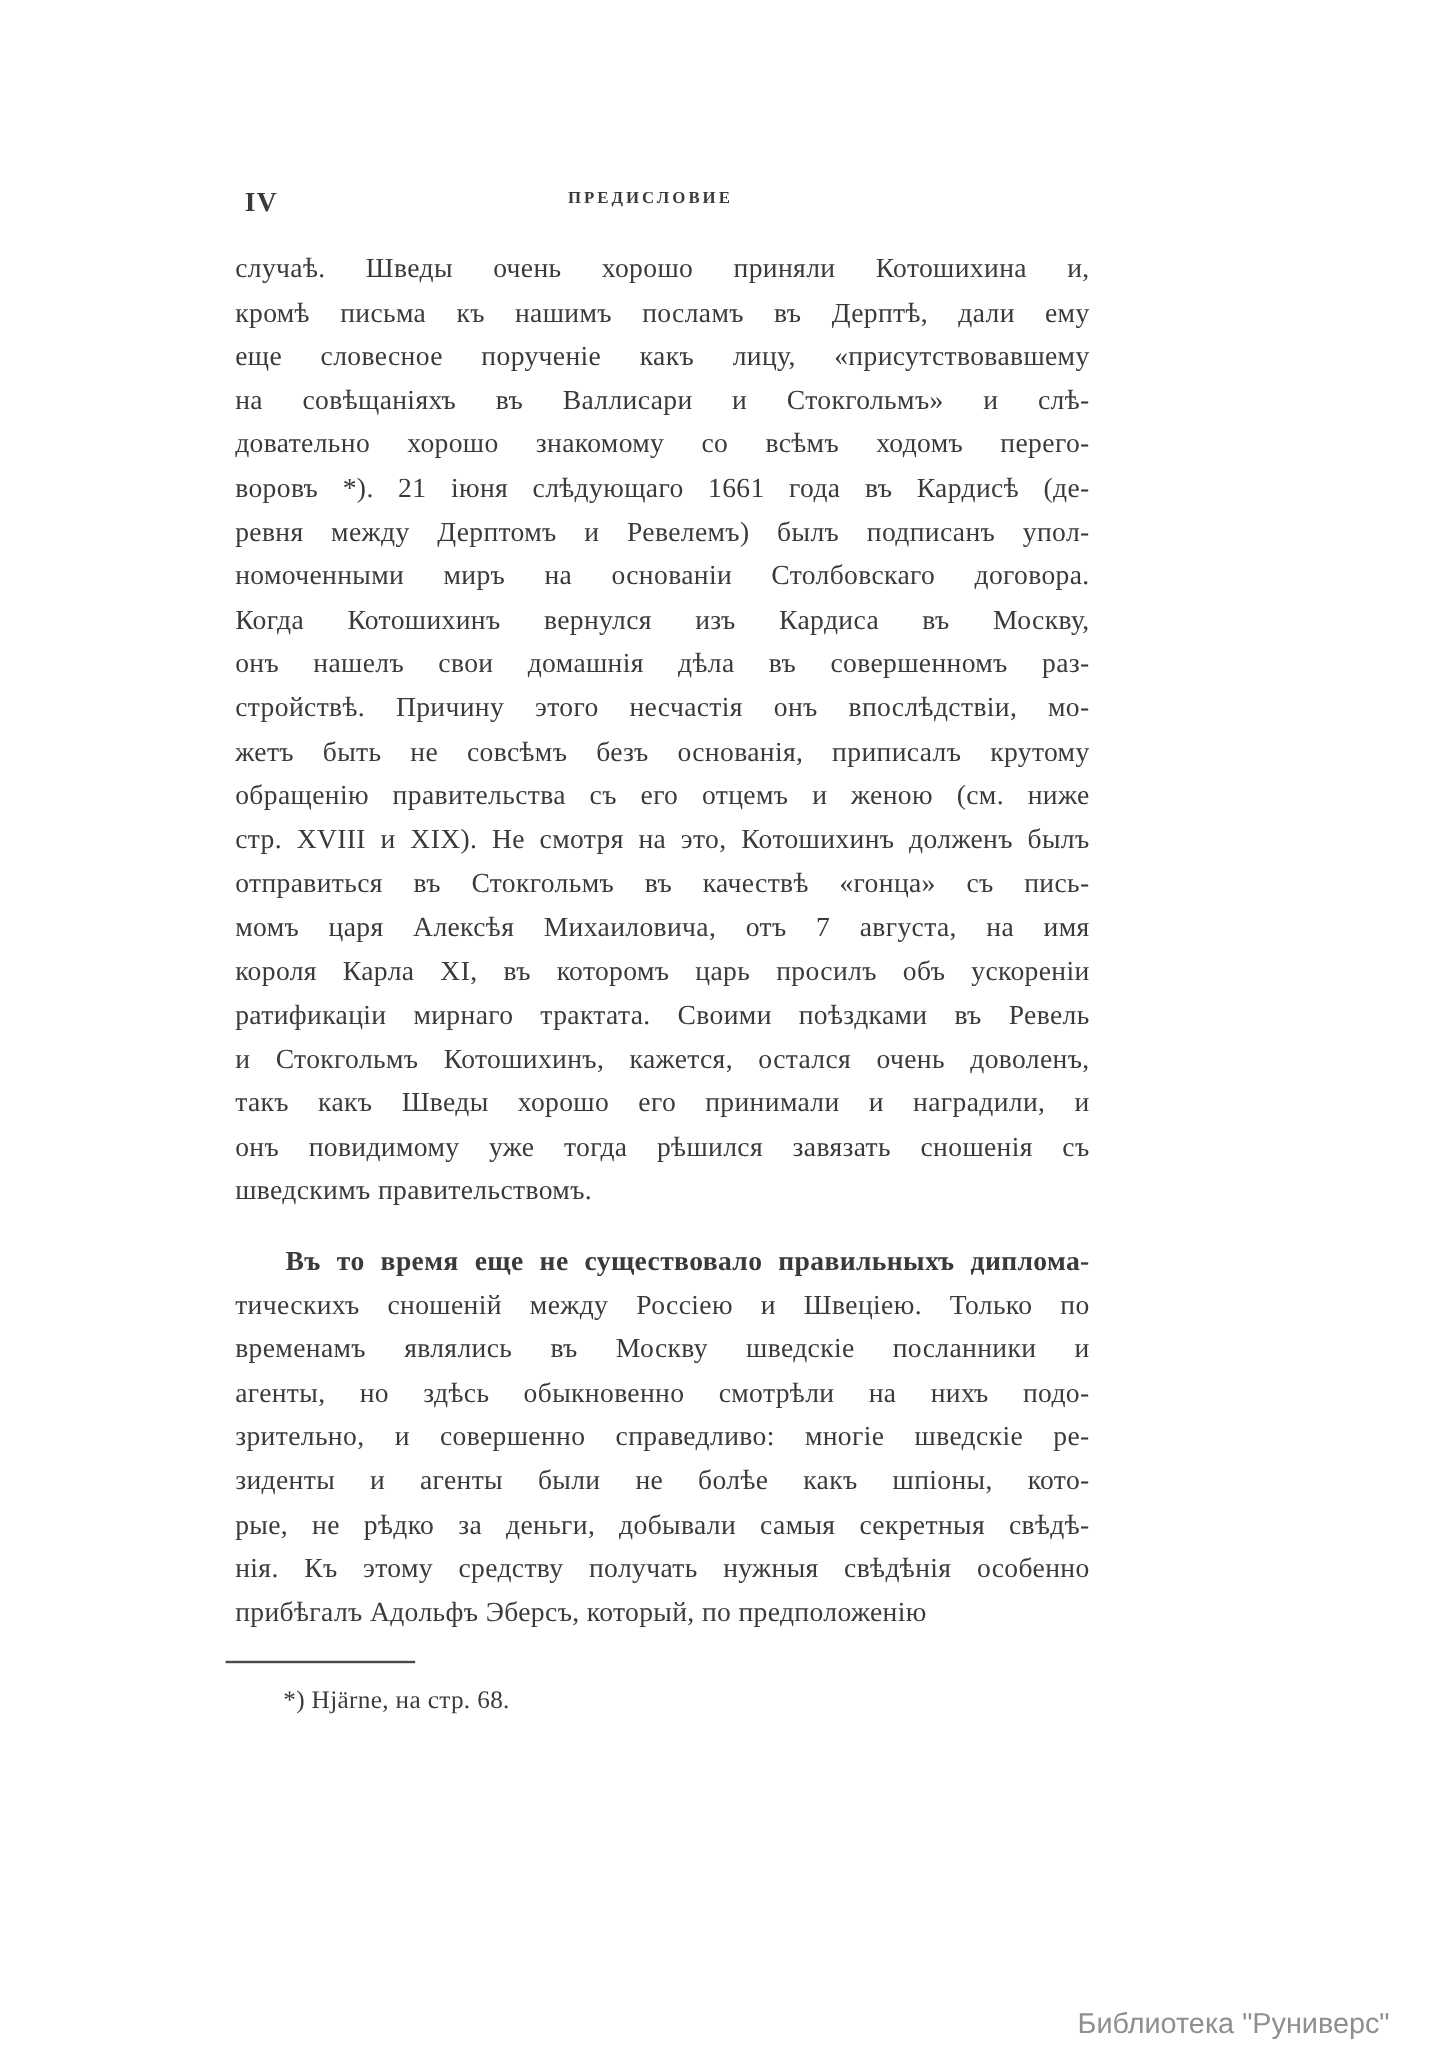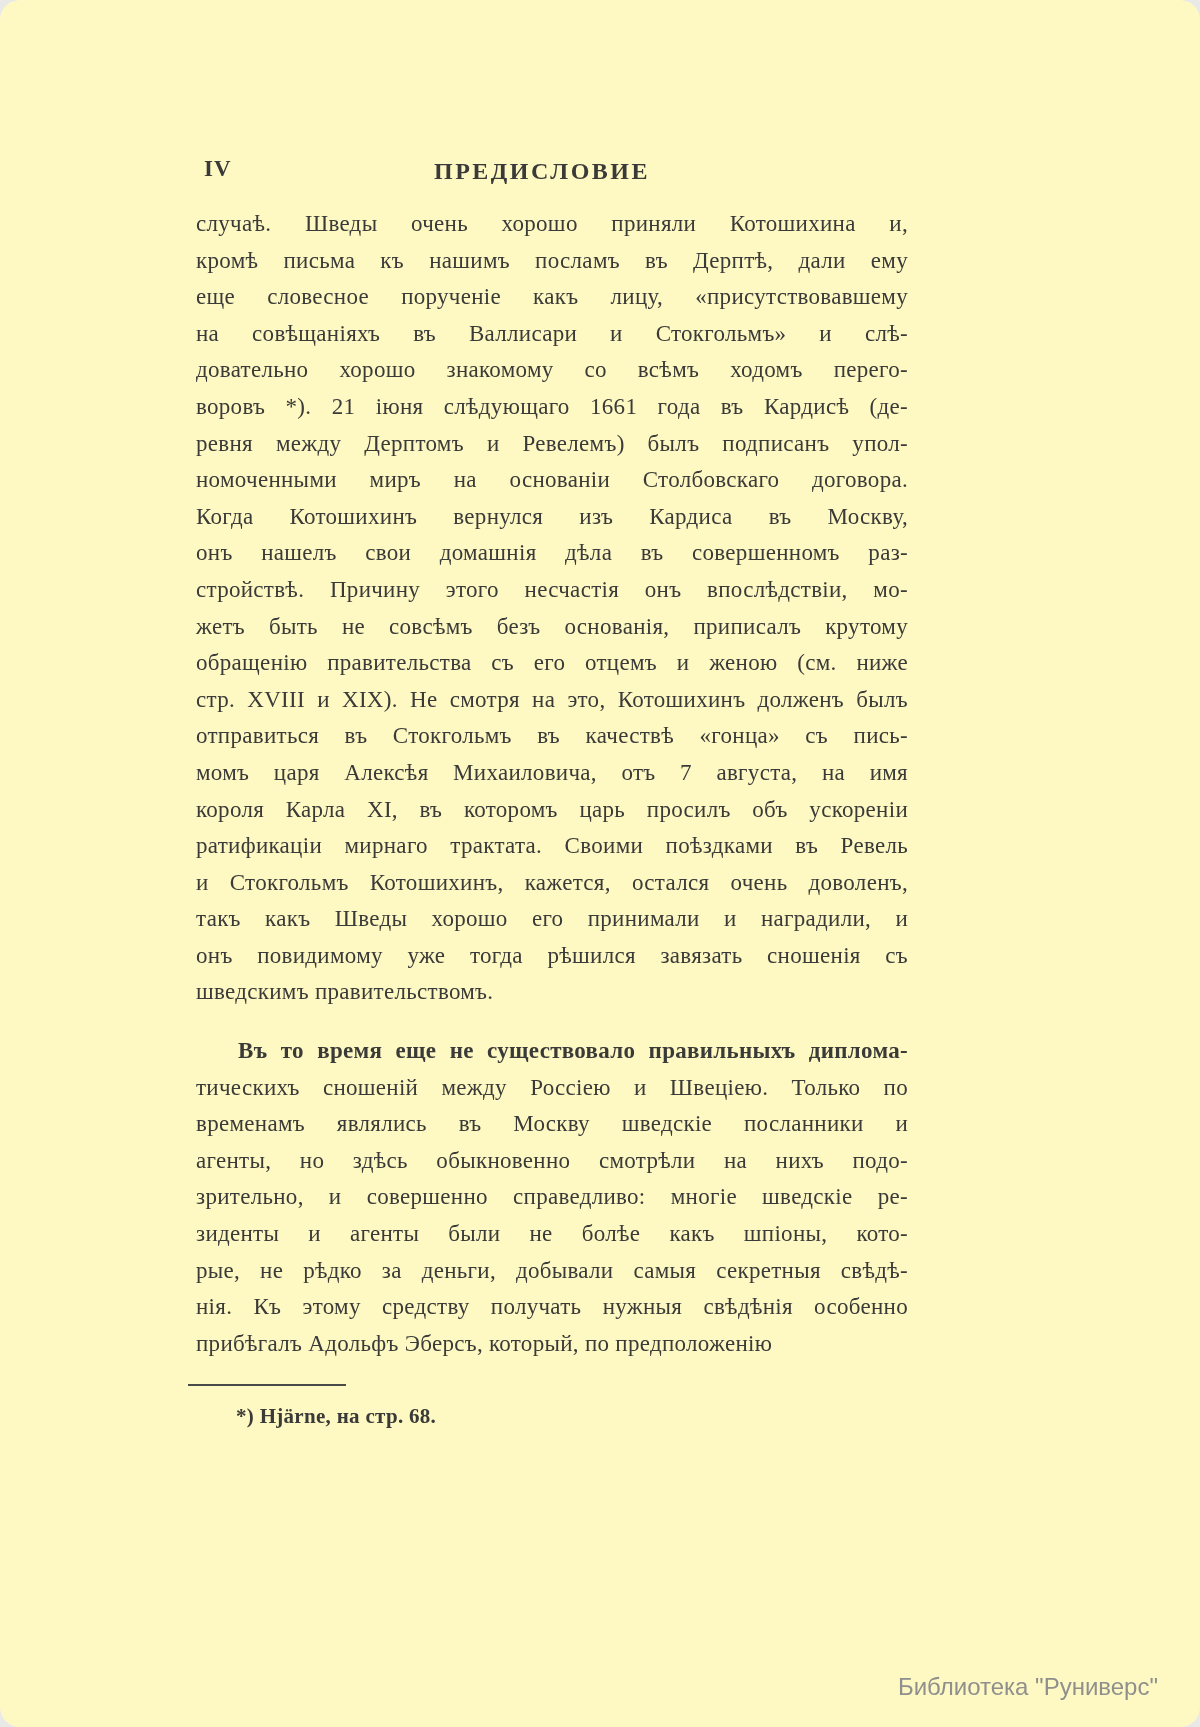--- a/index.html
+++ b/index.html
@@ -5,25 +5,24 @@
   html, body {
     margin: 0;
     padding: 0;
     background: #e9e9e7;
   }
   .page {
     position: relative;
     width: 1200px;
     height: 1727px;
     margin: 0 auto;
-    background: #fef9c3;
+    background: #ffffff;
     color: #3a3a38;
     font-family: "Liberation Serif", "DejaVu Serif", serif;
     overflow: hidden;
-    border-radius: 20px;
   }
   .text-column {
     position: absolute;
     left: 196px;
     top: 156px;
     width: 712px;
   }
   .running-head {
     position: relative;
     height: 34px;
@@ -36,21 +35,21 @@
     font-size: 23px;
     font-weight: bold;
     letter-spacing: 1px;
   }
   .head-title {
     position: absolute;
     left: 0;
     right: 20px;
     top: 2px;
     text-align: center;
-    font-size: 24px;
+    font-size: 14px;
     font-weight: bold;
     letter-spacing: 2.5px;
   }
   .paragraph {
     margin: 0 0 22px 0;
   }
   .line {
     font-size: 23px;
     line-height: 36.6px;
     text-align: justify;
@@ -60,21 +59,20 @@
   }
   .line.last {
     text-align-last: left;
   }
   .line.indent {
     padding-left: 42px;
     font-weight: bold;
   }
   .footnote-block {
     margin-top: 14px;
-    font-weight: bold;
   }
   .footnote-rule {
     width: 158px;
     border: 0;
     border-top: 2px solid #4a4a48;
     margin: 0 0 18px -8px;
   }
   .footnote-text {
     font-size: 21px;
     padding-left: 40px;

